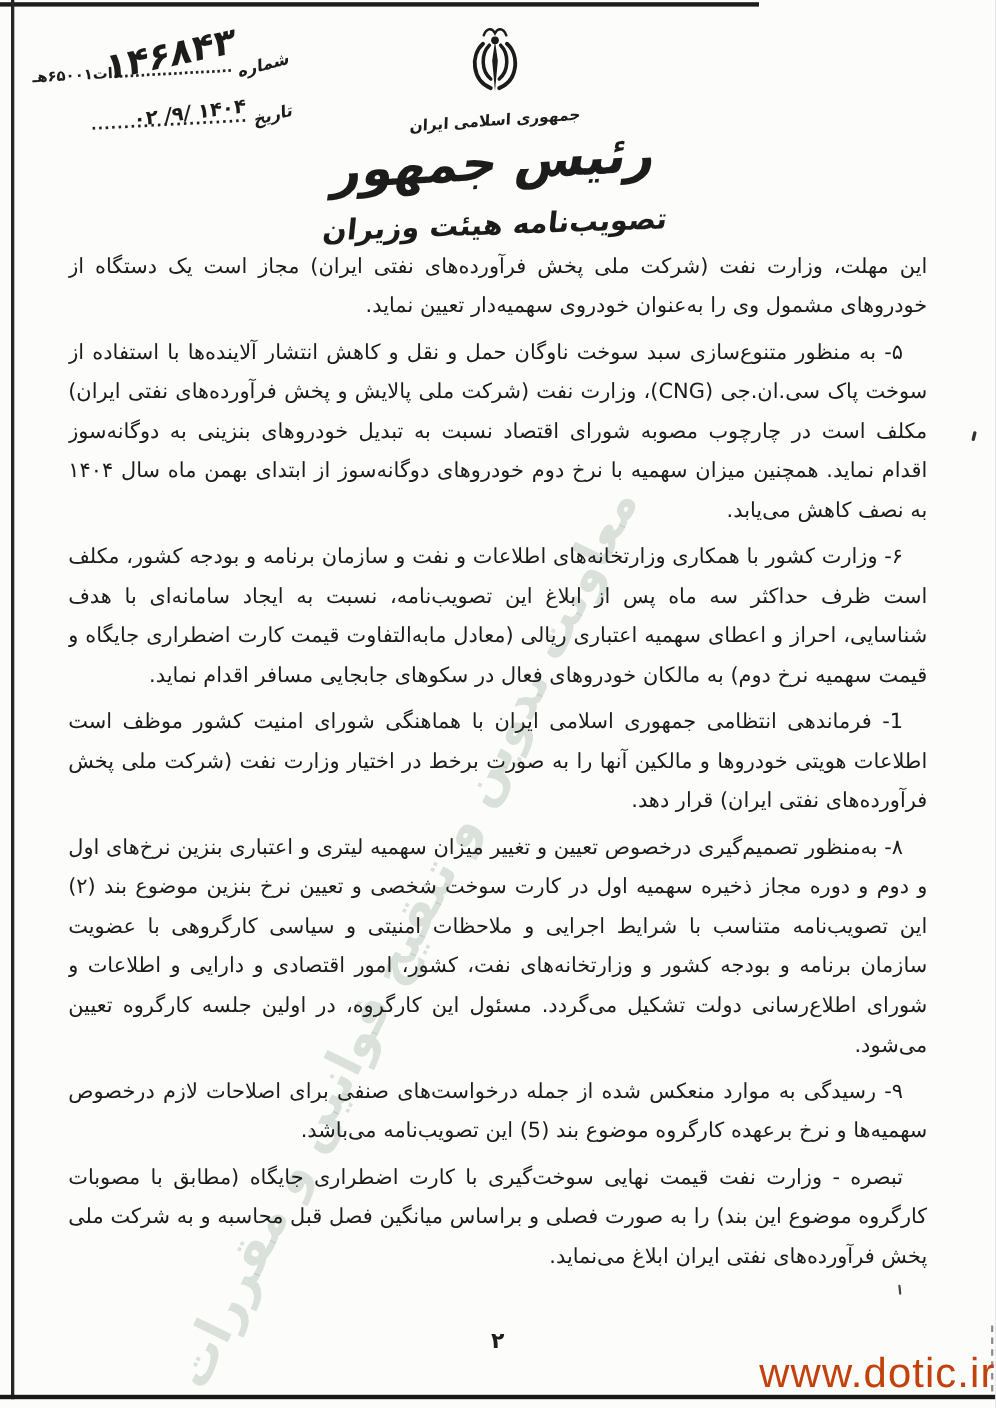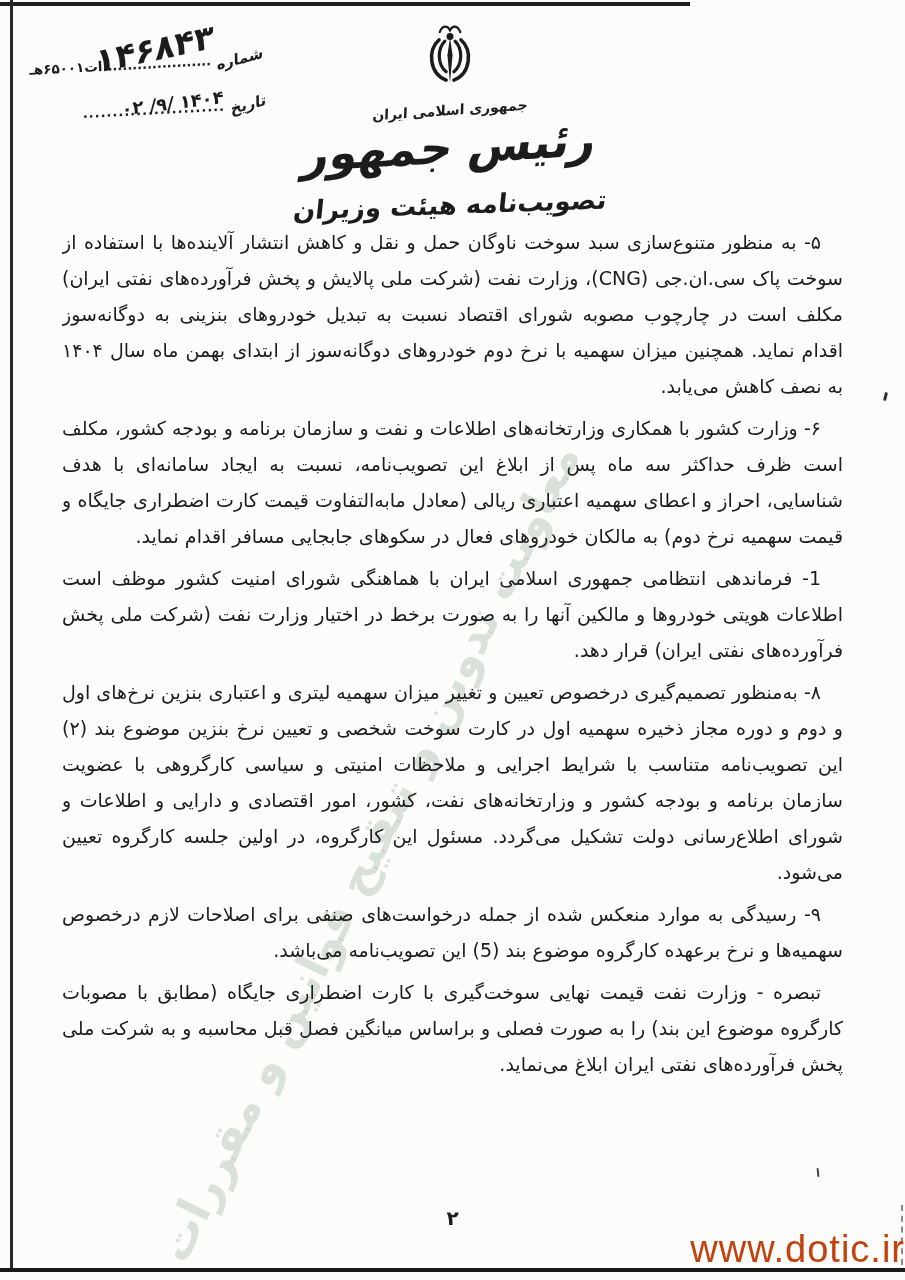--- a/index.html
+++ b/index.html
@@ -94,20 +94,21 @@
       <span class="meta-dots">......................</span><span class="meta-code">ات۶۵۰۰۱هـ</span>
     </div>
     <div class="meta-row">
       <span class="hand-date">۱۴۰۴ /۹/ ۰۲</span>
       <span class="meta-label">تاریخ</span>
       <span class="meta-dots">........................</span>
     </div>
   </div>
 
   <div class="bodytext">
+    <p class="no-indent">این مهلت، وزارت نفت (شرکت ملی پخش فرآورده‌های نفتی ایران) مجاز است یک دستگاه از خودروهای مشمول وی را به‌عنوان خودروی سهمیه‌دار تعیین نماید.</p>
     <p>۵- به منظور متنوع‌سازی سبد سوخت ناوگان حمل و نقل و کاهش انتشار آلاینده‌ها با استفاده از سوخت پاک سی.ان.جی (CNG)، وزارت نفت (شرکت ملی پالایش و پخش فرآورده‌های نفتی ایران) مکلف است در چارچوب مصوبه شورای اقتصاد نسبت به تبدیل خودروهای بنزینی به دوگانه‌سوز اقدام نماید. همچنین میزان سهمیه با نرخ دوم خودروهای دوگانه‌سوز از ابتدای بهمن ماه سال ۱۴۰۴ به نصف کاهش می‌یابد.</p>
     <p>۶- وزارت کشور با همکاری وزارتخانه‌های اطلاعات و نفت و سازمان برنامه و بودجه کشور، مکلف است ظرف حداکثر سه ماه پس از ابلاغ این تصویب‌نامه، نسبت به ایجاد سامانه‌ای با هدف شناسایی، احراز و اعطای سهمیه اعتباری ریالی (معادل مابه‌التفاوت قیمت کارت اضطراری جایگاه و قیمت سهمیه نرخ دوم) به مالکان خودروهای فعال در سکوهای جابجایی مسافر اقدام نماید.</p>
     <p>1- فرماندهی انتظامی جمهوری اسلامی ایران با هماهنگی شورای امنیت کشور موظف است اطلاعات هویتی خودروها و مالکین آنها را به صورت برخط در اختیار وزارت نفت (شرکت ملی پخش فرآورده‌های نفتی ایران) قرار دهد.</p>
     <p>۸- به‌منظور تصمیم‌گیری درخصوص تعیین و تغییر میزان سهمیه لیتری و اعتباری بنزین نرخ‌های اول و دوم و دوره مجاز ذخیره سهمیه اول در کارت سوخت شخصی و تعیین نرخ بنزین موضوع بند (۲) این تصویب‌نامه متناسب با شرایط اجرایی و ملاحظات امنیتی و سیاسی کارگروهی با عضویت سازمان برنامه و بودجه کشور و وزارتخانه‌های نفت، کشور، امور اقتصادی و دارایی و اطلاعات و شورای اطلاع‌رسانی دولت تشکیل می‌گردد. مسئول این کارگروه، در اولین جلسه کارگروه تعیین می‌شود.</p>
     <p>۹- رسیدگی به موارد منعکس شده از جمله درخواست‌های صنفی برای اصلاحات لازم درخصوص سهمیه‌ها و نرخ برعهده کارگروه موضوع بند (5) این تصویب‌نامه می‌باشد.</p>
     <p>تبصره - وزارت نفت قیمت نهایی سوخت‌گیری با کارت اضطراری جایگاه (مطابق با مصوبات کارگروه موضوع این بند) را به صورت فصلی و براساس میانگین فصل قبل محاسبه و به شرکت ملی پخش فرآورده‌های نفتی ایران ابلاغ می‌نماید.</p>
   </div>
 
   <div class="mark1"></div>
   <div class="mark2"></div>

